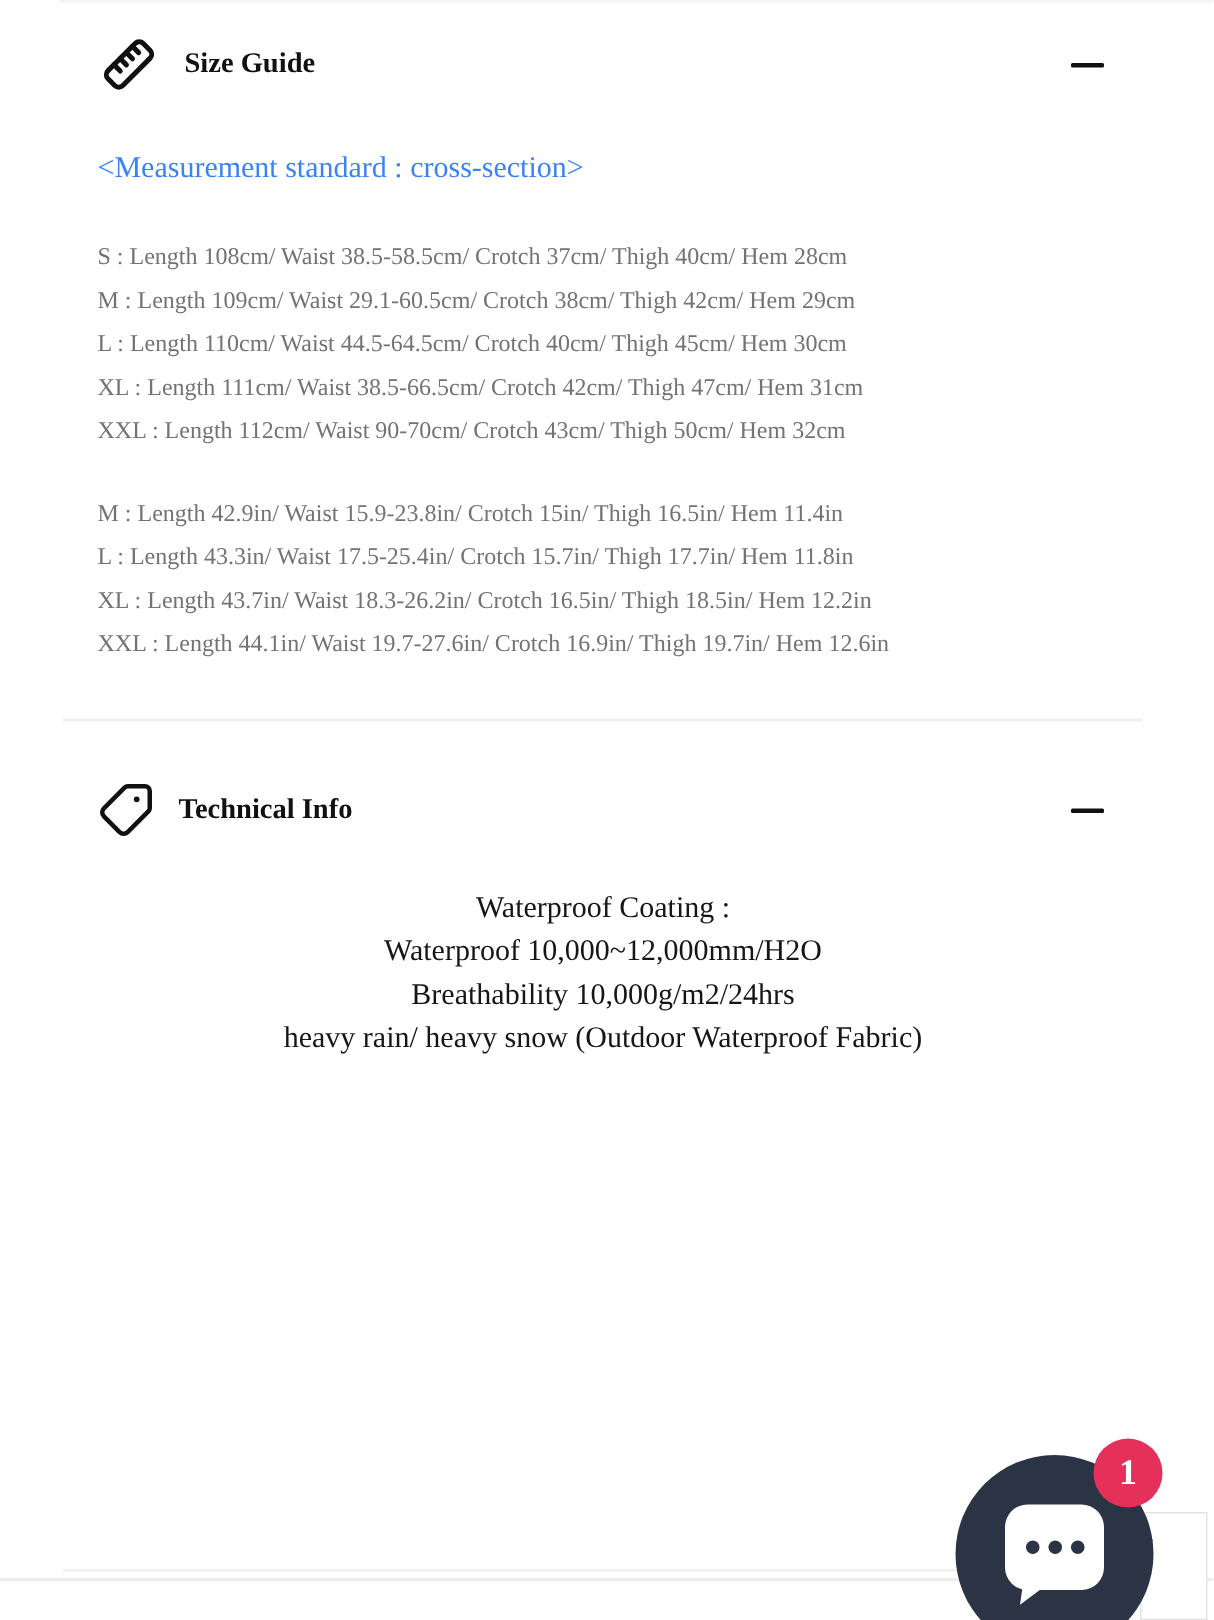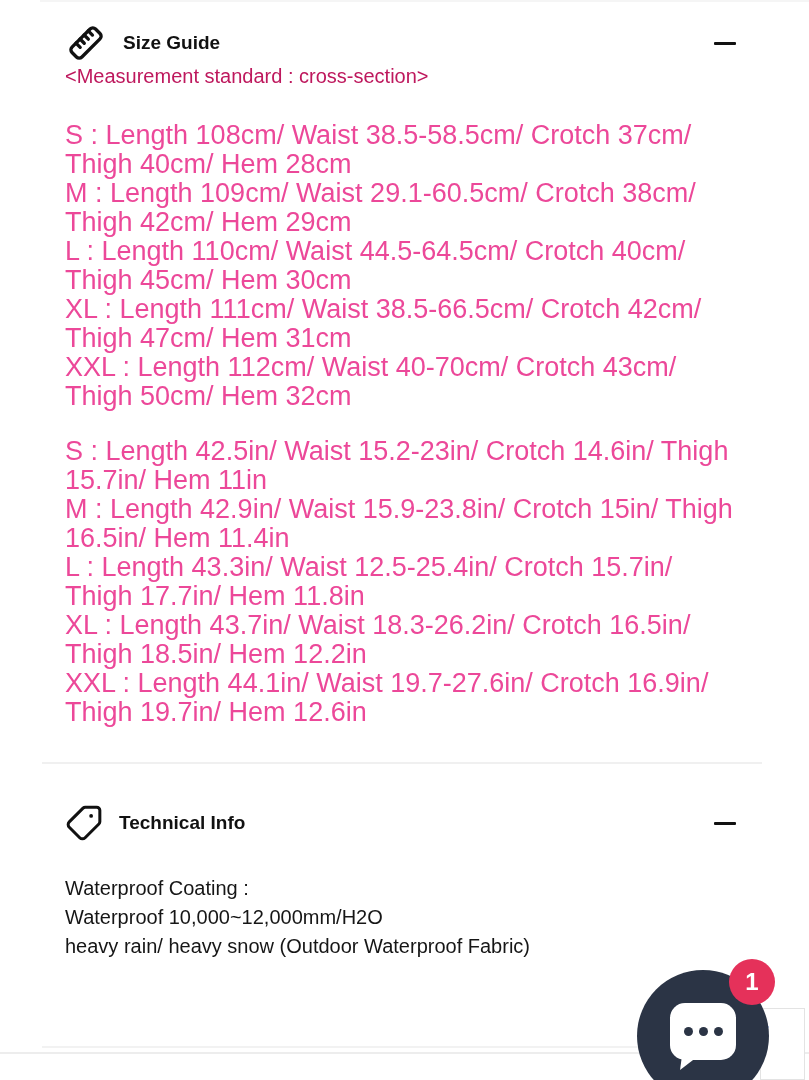--- a/index.html
+++ b/index.html
@@ -4,21 +4,21 @@
 <style>
   * { margin: 0; padding: 0; box-sizing: border-box; }
   html, body {
     width: 809px; height: 1080px;
     background: #ffffff;
     overflow: hidden;
     position: relative;
     font-family: "Liberation Sans", sans-serif;
     color: #161616;
   }
-  .page { position: relative; width: 809px; height: 1080px; }
+  .page { position: relative; width: 809px; height: 1080px; font-family: Liberation Serif, serif; }
 
   .top-rule {
     position: absolute; top: 0; left: 40px; width: 769px; height: 2px;
     background: #f5f5f5;
   }
 
   .content { padding: 22px 70px 0 65px; }
 
   .panel-header {
     display: flex; align-items: center; justify-content: space-between;
@@ -30,34 +30,35 @@
   .panel-title { font-size: 19px; font-weight: 700; color: #111; letter-spacing: 0; }
 
   .collapse-btn {
     background: none; border: none; cursor: pointer;
     width: 28px; height: 28px;
     display: flex; align-items: center; justify-content: center;
   }
   .minus-glyph { display: block; width: 22px; height: 3px; background: #111; border-radius: 1px; }
 
   .measure-standard {
-    font-size: 20px; line-height: 24px; color: #be185d;
+    margin-top: 36px;
+    font-size: 20px; line-height: 24px; color: #3b82f6;
   }
 
   .size-block { margin-top: 33px; width: 676px; }
   .size-block.inches { margin-top: 26px; }
-  .size-line { font-size: 27px; line-height: 29px; color: #ec4899; }
+  .size-line { font-size: 16px; line-height: 29px; color: #737373; }
 
   .section-divider {
     margin: 35px 0 0 -23px;
     width: 720px; height: 2px; background: #f0f0f0;
   }
 
   .tech-header { margin-top: 38px; align-items: center; }
-  .tech-lines { margin-top: 30px; }
+  .tech-lines { margin-top: 30px; text-align: center; }
   .tech-line { font-size: 20px; line-height: 29px; color: #161616; }
 
   .bottom-rule-short {
     position: absolute; top: 1046px; left: 42px; width: 718px; height: 2px;
     background: #f2f2f2;
   }
   .bottom-rule-full {
     position: absolute; top: 1052px; left: 0; width: 809px; height: 2px;
     background: #ededed;
   }
@@ -139,27 +140,26 @@
         </button>
       </div>
 
       <p class="measure-standard">&lt;Measurement standard : cross-section&gt;</p>
 
       <div class="size-block">
         <p class="size-line">S : Length 108cm/ Waist 38.5-58.5cm/ Crotch 37cm/ Thigh 40cm/ Hem 28cm</p>
         <p class="size-line">M : Length 109cm/ Waist 29.1-60.5cm/ Crotch 38cm/ Thigh 42cm/ Hem 29cm</p>
         <p class="size-line">L : Length 110cm/ Waist 44.5-64.5cm/ Crotch 40cm/ Thigh 45cm/ Hem 30cm</p>
         <p class="size-line">XL : Length 111cm/ Waist 38.5-66.5cm/ Crotch 42cm/ Thigh 47cm/ Hem 31cm</p>
-        <p class="size-line">XXL : Length 112cm/ Waist 40-70cm/ Crotch 43cm/ Thigh 50cm/ Hem 32cm</p>
+        <p class="size-line">XXL : Length 112cm/ Waist 90-70cm/ Crotch 43cm/ Thigh 50cm/ Hem 32cm</p>
       </div>
 
       <div class="size-block inches">
-        <p class="size-line">S : Length 42.5in/ Waist 15.2-23in/ Crotch 14.6in/ Thigh 15.7in/ Hem 11in</p>
         <p class="size-line">M : Length 42.9in/ Waist 15.9-23.8in/ Crotch 15in/ Thigh 16.5in/ Hem 11.4in</p>
-        <p class="size-line">L : Length 43.3in/ Waist 12.5-25.4in/ Crotch 15.7in/ Thigh 17.7in/ Hem 11.8in</p>
+        <p class="size-line">L : Length 43.3in/ Waist 17.5-25.4in/ Crotch 15.7in/ Thigh 17.7in/ Hem 11.8in</p>
         <p class="size-line">XL : Length 43.7in/ Waist 18.3-26.2in/ Crotch 16.5in/ Thigh 18.5in/ Hem 12.2in</p>
         <p class="size-line">XXL : Length 44.1in/ Waist 19.7-27.6in/ Crotch 16.9in/ Thigh 19.7in/ Hem 12.6in</p>
       </div>
     </section>
 
     <div class="section-divider"></div>
 
     <section>
       <div class="panel-header tech-header">
         <div class="header-left">
@@ -174,20 +174,21 @@
           <h2 class="panel-title">Technical Info</h2>
         </div>
         <button class="collapse-btn">
           <span class="minus-glyph"></span>
         </button>
       </div>
 
       <div class="tech-lines">
         <p class="tech-line">Waterproof Coating :</p>
         <p class="tech-line">Waterproof 10,000~12,000mm/H2O</p>
+        <p class="tech-line">Breathability 10,000g/m2/24hrs</p>
         <p class="tech-line">heavy rain/ heavy snow (Outdoor Waterproof Fabric)</p>
       </div>
     </section>
 
   </div>
 
   <div class="bottom-rule-short"></div>
   <div class="bottom-rule-full"></div>
 
   <div class="floating-box">

